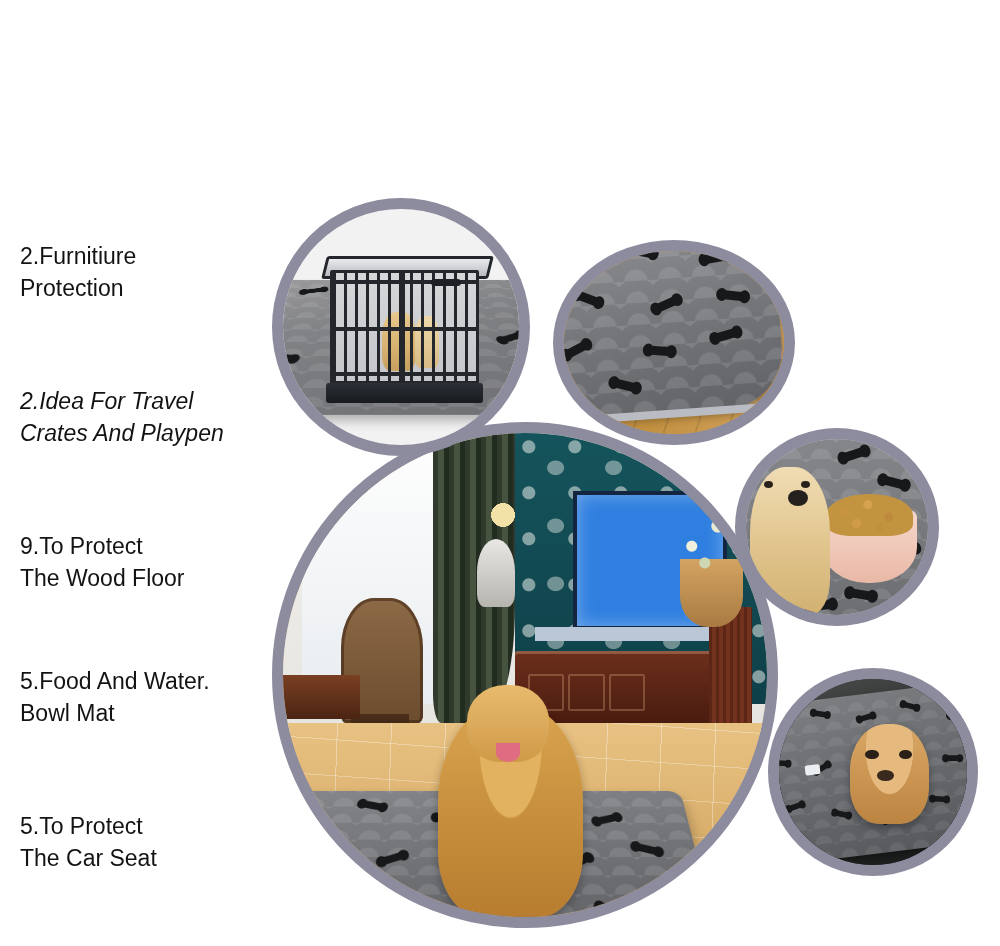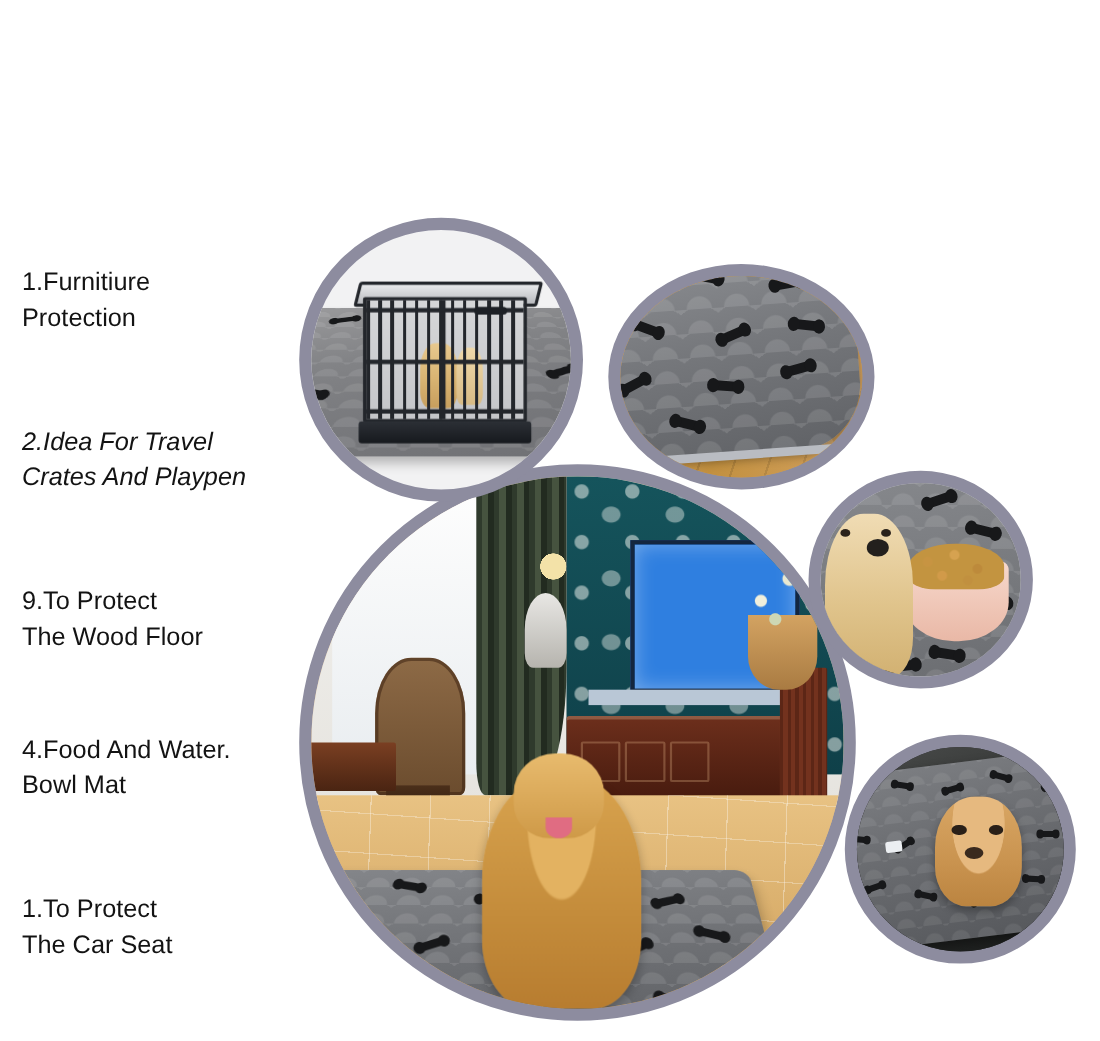--- a/index.html
+++ b/index.html
@@ -204,29 +204,29 @@
   .cs-pup-nose{position:absolute;left:52%;top:49%;width:9%;height:6%;background:#3a2a1e;border-radius:50%;}
   .cs-tag{position:absolute;left:22%;top:40%;width:7%;height:6%;background:#eceff2;border-radius:2px;}
 </style>
 </head>
 <body>
 
 <div id="page">
 
 
   <div class="feature-list">
-    <div class="feature-item" id="f0">1.Furnitiure
+    <div class="feature-item" id="f0">2.Furnitiure
 Protection</div>
     <div class="feature-item" id="f1">2.Idea For Travel
 Crates And Playpen</div>
     <div class="feature-item" id="f2">9.To Protect
 The Wood Floor</div>
-    <div class="feature-item" id="f3">4.Food And Water.
+    <div class="feature-item" id="f3">5.Food And Water.
 Bowl Mat</div>
-    <div class="feature-item" id="f4">1.To Protect
+    <div class="feature-item" id="f4">5.To Protect
 The Car Seat</div>
   </div>
 
   <div class="photo-circle" id="circle-livingroom">
     <div class="pc-inner">
       <div class="lr-wall"></div>
       <div class="lr-window"></div>
       <div class="lr-wallpaper"></div>
       <div class="lr-curtain"></div>
       <div class="lr-tv"></div>

